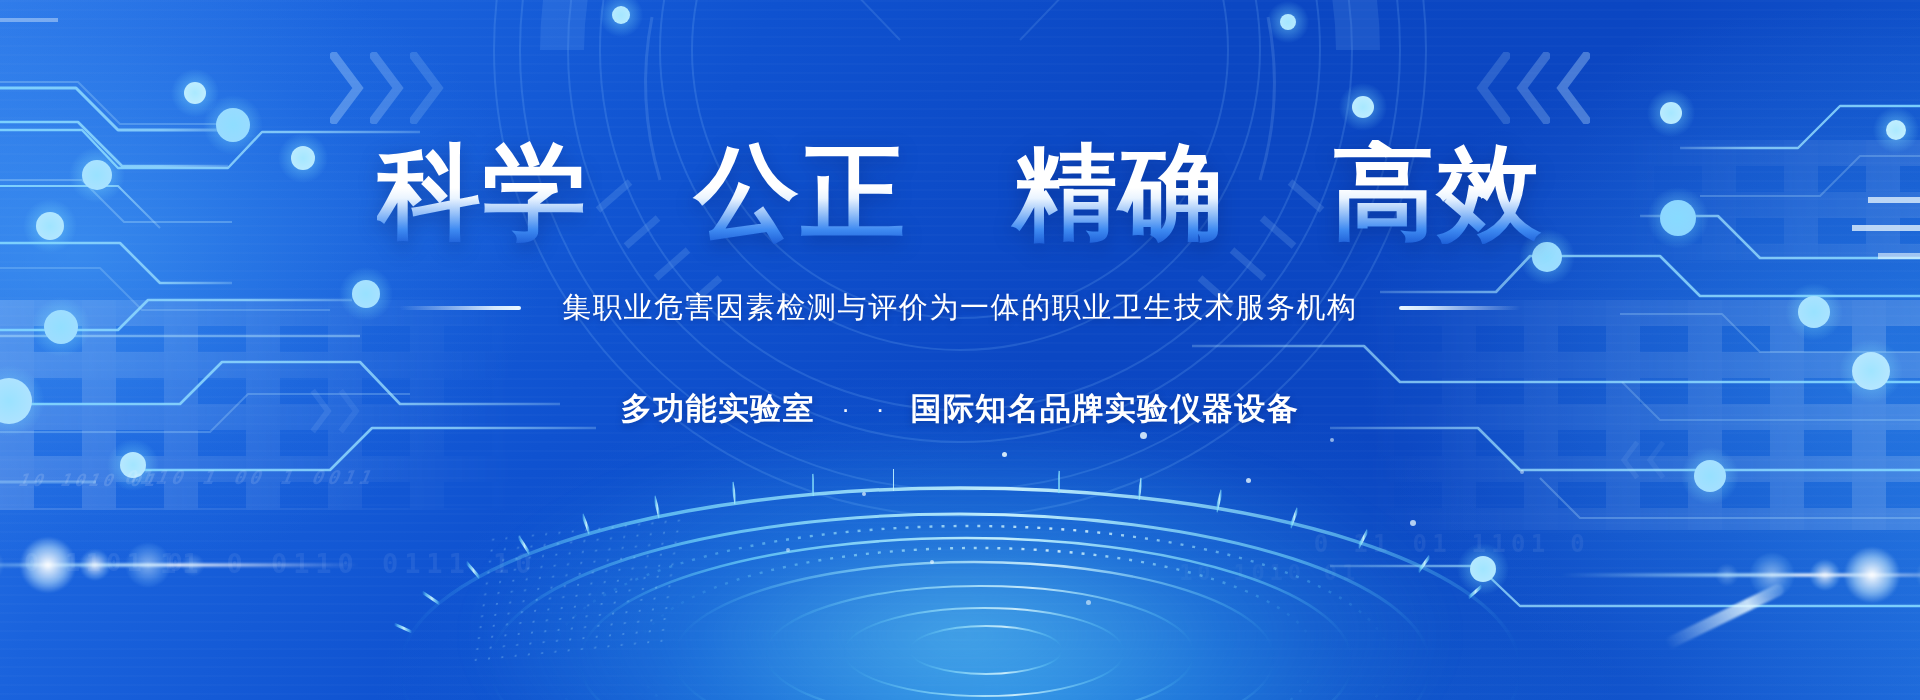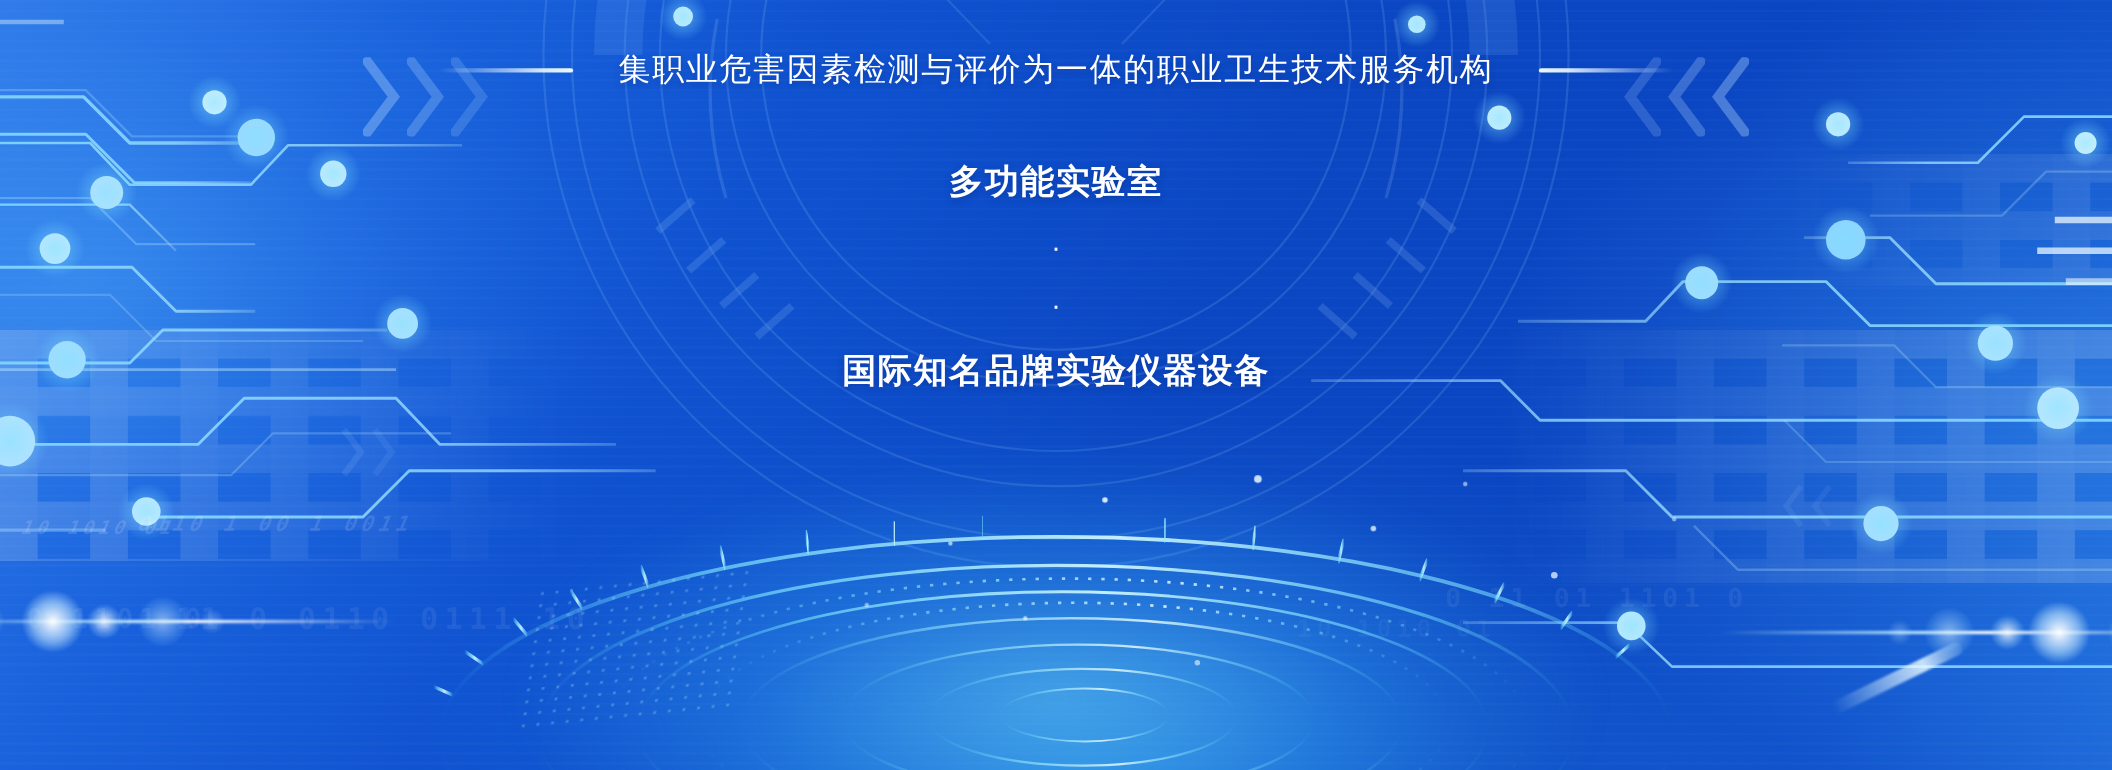--- a/index.html
+++ b/index.html
@@ -107,21 +107,21 @@
   .dash {
     width:122px; height:4px; border-radius:2px;
   }
   .dash.left  { background:linear-gradient(to right, rgba(210,235,255,0) 0%, rgba(222,240,255,.95) 78%, rgba(235,248,255,1) 100%); }
   .dash.right { background:linear-gradient(to left,  rgba(210,235,255,0) 0%, rgba(222,240,255,.95) 78%, rgba(235,248,255,1) 100%); }
   .subtitle {
     font-size:29px; font-weight:400; color:#ffffff; letter-spacing:.055em; white-space:nowrap;
     text-shadow:0 2px 6px rgba(5,35,110,.35);
   }
 
-  .taglines { display:flex; align-items:center; gap:26px; margin-top:60px;flex-direction:column; }
+  .taglines { display:flex; align-items:center; gap:26px; margin-top:60px; }
   .tag {
     font-size:31px; font-weight:700; color:#ffffff; letter-spacing:.045em; white-space:nowrap;
     text-shadow:0 2px 7px rgba(5,35,110,.40);
   }
   .sep { color:#ffffff; font-size:26px; line-height:1; opacity:.95; }
 </style>
 </head>
 <body>
 
 <div id="banner">
@@ -412,20 +412,29 @@
     <div class="streak"></div>
     <div class="core" style="right:90px; width:56px; height:56px; background:radial-gradient(circle, rgba(255,255,255,.98) 0%, rgba(200,235,255,.55) 45%, rgba(120,200,255,0) 72%);"></div>
     <div class="core" style="right:150px; width:30px; height:30px; background:radial-gradient(circle, rgba(255,255,255,.8) 0%, rgba(180,225,255,.25) 55%, rgba(120,200,255,0) 78%);"></div>
     <div class="core" style="right:196px; width:44px; height:44px; background:radial-gradient(circle, rgba(215,240,255,.55) 0%, rgba(150,210,255,.18) 55%, rgba(120,200,255,0) 78%);"></div>
     <div class="core" style="right:40px;  width:34px; height:34px; background:radial-gradient(circle, rgba(200,235,255,.45) 0%, rgba(120,200,255,0) 72%);"></div>
     <div class="core" style="right:252px; width:22px; height:22px; background:radial-gradient(circle, rgba(200,235,255,.35) 0%, rgba(120,200,255,0) 75%);"></div>
   </div>
 
   <div class="content">
 
+    <div class="title">
+      <span>科学</span>
+      <span class="gap"></span>
+      <span>公正</span>
+      <span class="gap"></span>
+      <span>精确</span>
+      <span class="gap"></span>
+      <span>高效</span>
+    </div>
 
     <div class="subrow">
       <div class="dash left"></div>
       <div class="subtitle">集职业危害因素检测与评价为一体的职业卫生技术服务机构</div>
       <div class="dash right"></div>
     </div>
 
     <div class="taglines">
       <div class="tag">多功能实验室</div>
       <div class="sep">·</div>

